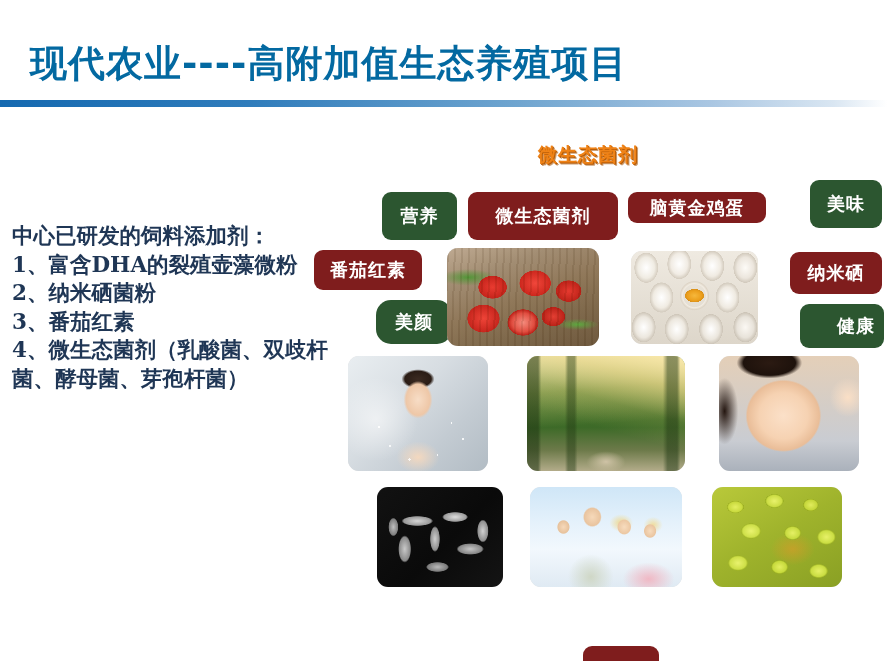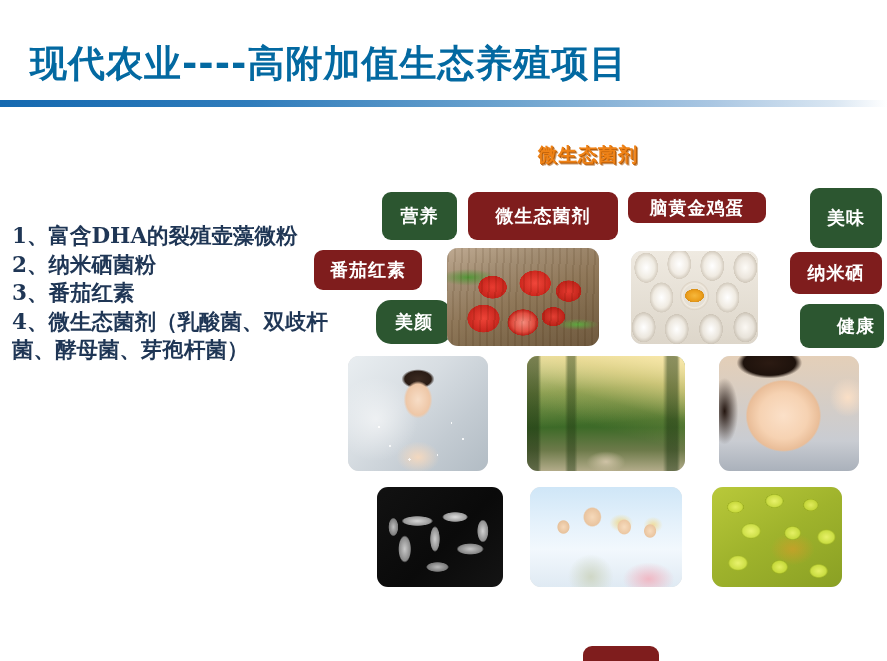--- a/index.html
+++ b/index.html
@@ -76,21 +76,21 @@
     letter-spacing:1px;
     white-space:nowrap;
     box-sizing:border-box;
   }
   .pill.dark{background:#2c5630;margin-left:24px;}
   .pill.light{background:#7f1d1d;}
 
   #pill-nutrition   {left:358px; top:192px; width:75px;  height:48px;}
   #pill-microeco    {left:468px; top:192px; width:150px; height:48px;}
   #pill-brainegg    {left:628px; top:192px; width:138px; height:31px;}
-  #pill-tasty       {left:786px; top:188px; width:72px;  height:60px;text-align:center;}
+  #pill-tasty       {left:786px; top:180px; width:72px;  height:48px;text-align:center;}
 
   #pill-lycopene    {left:314px; top:250px; width:108px; height:40px;}
   #pill-beauty      {left:352px; top:300px; width:76px;  height:44px;border-radius:15px;}
 
   #pill-nanose      {left:790px; top:252px; width:92px;  height:42px;}
   #pill-health      {left:776px; top:304px; width:84px;  height:44px;padding-left:28px;}
 
   #pill-dha         {left:583px; top:604px; width:76px;  height:44px; font-size:17px;margin-top:42px;}
 
   
@@ -242,20 +242,21 @@
 </style>
 </head>
 <body>
 
 <div id="slide">
 
   <div id="slide-title">现代农业----高附加值生态养殖项目</div>
   <div id="title-rule"></div>
 
   <div id="left-text">
+    <span class="ln">中心已研发的饲料添加剂：</span>
     <span class="ln">1、富含DHA的裂殖壶藻微粉</span>
     <span class="ln">2、纳米硒菌粉</span>
     <span class="ln">3、番茄红素</span>
     <span class="ln wrap">4、微生态菌剂（乳酸菌、双歧杆菌、酵母菌、芽孢杆菌）</span>
   </div>
 
   <div id="eco-headline">微生态菌剂</div>
 
   <div class="pill dark" id="pill-nutrition">营养</div>
   <div class="pill light" id="pill-microeco">微生态菌剂</div>

